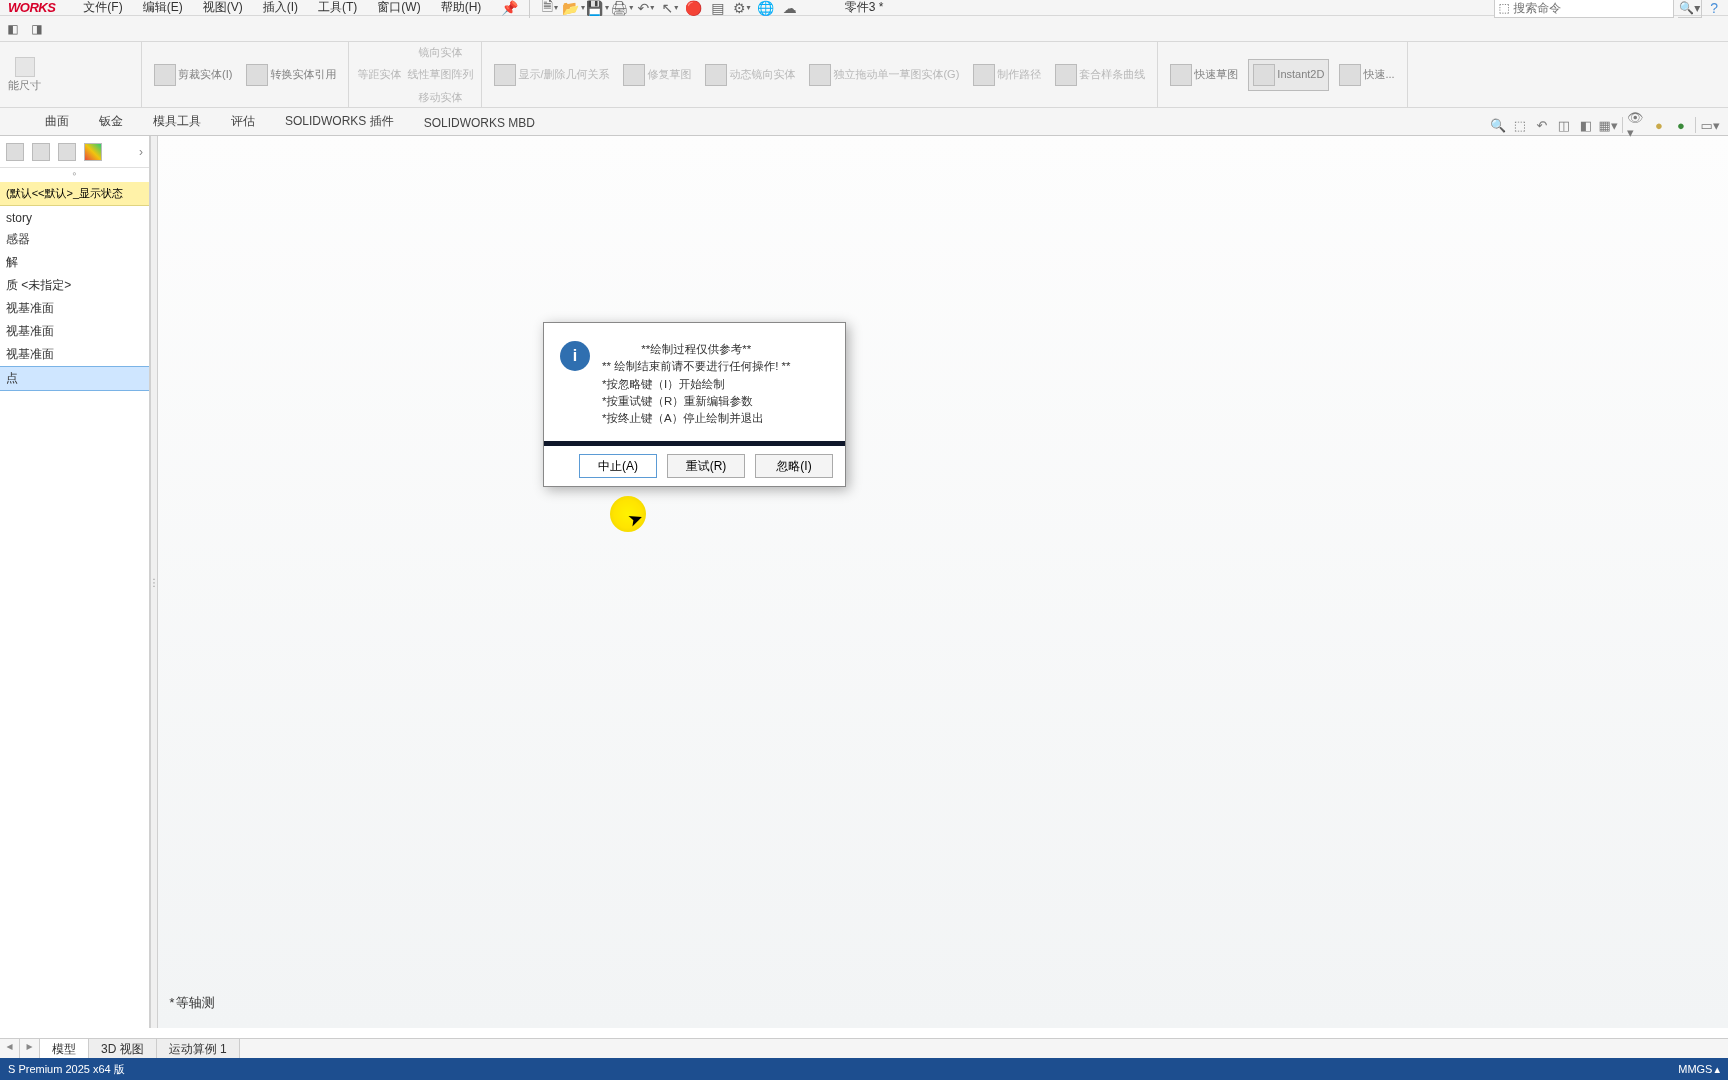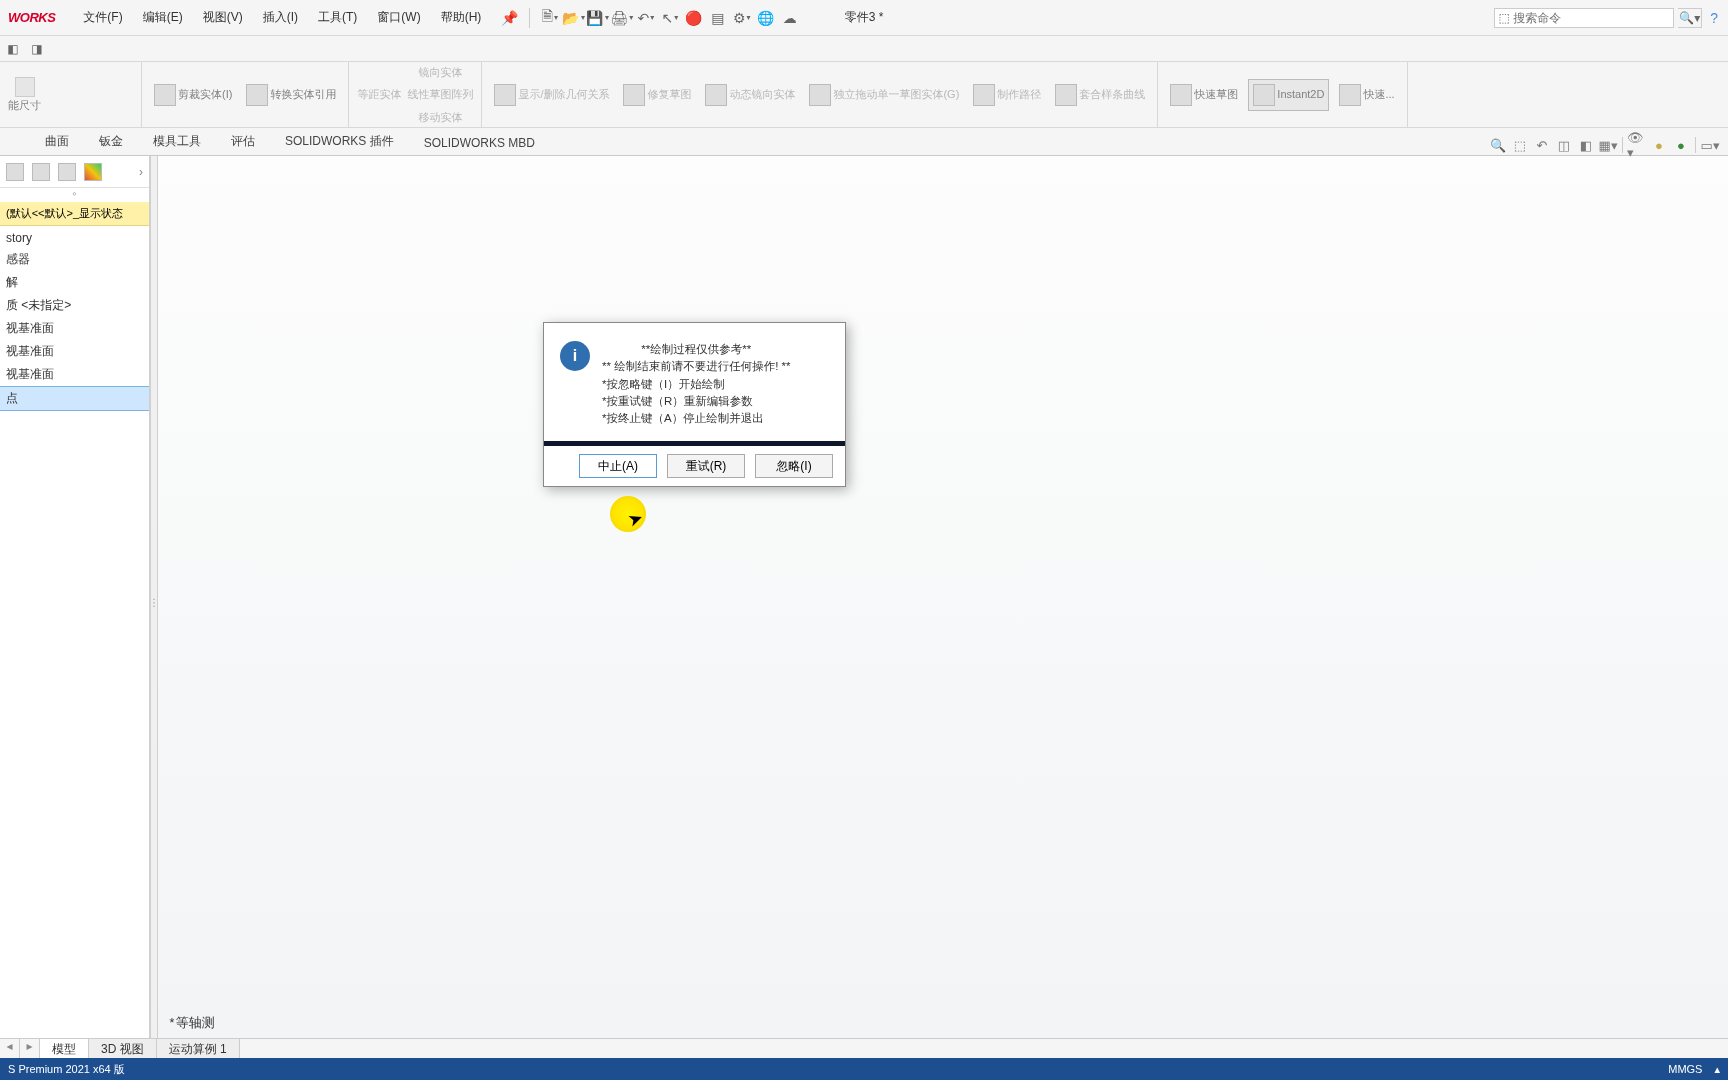--- a/index.html
+++ b/index.html
@@ -1,19 +1,19 @@
 <!DOCTYPE html>
 <html><head>
 <meta charset="utf-8">
 <style>
 * { margin:0; padding:0; box-sizing:border-box; font-family:"Microsoft YaHei","Segoe UI",sans-serif; }
 body { width:1728px; height:1080px; background:#fff; overflow:hidden; position:relative; font-size:12px; }
 
 
-.titlebar { height:36px; background:#f5f5f5; display:flex; align-items:center; border-bottom:1px solid #d8d8d8; }
+.titlebar { height:16px; background:#f5f5f5; display:flex; align-items:center; border-bottom:1px solid #d8d8d8; }
 .logo { color:#d6002a; font-weight:bold; font-style:italic; font-size:13px; padding:0 8px; letter-spacing:-0.5px; }
 .menus { display:flex; gap:0; margin-left:10px; }
 .menus span { padding:4px 10px; color:#333; cursor:default; }
 .pin { margin-left:6px; color:#888; font-size:14px; padding:0 4px; }
 .tb-divider { width:1px; height:20px; background:#ccc; margin:0 6px; }
 .qat { display:flex; gap:4px; margin-left:4px; align-items:center; }
 .qat .ico { width:20px; height:20px; display:flex; align-items:center; justify-content:center; color:#666; font-size:14px; position:relative;}
 .qat .drop::after{content:"▾"; font-size:8px; color:#666; margin-left:1px;}
 .doctitle { position:absolute; left:50%; transform:translateX(-50%); color:#333; font-size:12px; }
 .search-wrap { margin-left:auto; display:flex; align-items:center; gap:4px; padding-right:6px;}
@@ -65,21 +65,21 @@
 .viewlabel { position:absolute; left:10px; bottom:16px; font-size:13px; color:#333;font-family:Liberation Mono, monospace;}
 
 
 .btabs { position:absolute; left:0; bottom:22px; height:20px; display:flex; background:#f5f5f5; border-top:1px solid #ccc; width:100%;}
 .btabs .bt{ padding:2px 12px; border-right:1px solid #ccc; font-size:12px; color:#333; background:#eee;}
 .btabs .bt.active{ background:#fff; }
 .btabs .arrow{ width:20px; text-align:center; color:#888; border-right:1px solid #ccc;}
 
 
 .status { position:absolute; left:0; bottom:0; height:22px; width:100%; background:#1d4e8f; color:#fff; display:flex; align-items:center; font-size:11px; padding:0 8px;}
-.status .right{ margin-left:auto; display:flex; gap:12px; align-items:center;}
+.status .right{ margin-left:auto; display:flex; gap:2px; align-items:center;}
 
 
 .dialog { position:absolute; left:543px; top:322px; width:303px; background:#fff; border:1px solid #888; box-shadow:3px 3px 12px rgba(0,0,0,0.3);}
 .dlg-title { height:28px; background:#97405a; color:#fff; display:flex; align-items:center; padding:0 10px; font-size:12px;}
 .dlg-close { margin-left:auto; width:22px; height:22px; background:#7a3449; display:flex; align-items:center; justify-content:center; color:#ddd; font-size:14px;}
 .dlg-body { padding:18px 16px 14px; display:flex; gap:12px;}
 .info-ico { width:30px; height:30px; border-radius:50%; background:#2f6fb0; color:#fff; display:flex; align-items:center; justify-content:center; font-size:16px; font-weight:bold; flex-shrink:0;}
 .dlg-text { font-size:11.5px; color:#333; line-height:1.5;}
 .dlg-text div{ white-space:nowrap;}
 .dlg-btns { border-top:5px solid #0f172a; padding:8px 12px; display:flex; gap:10px; justify-content:flex-end;}
@@ -272,21 +272,21 @@
 
 <div class="btabs">
   <span class="arrow">◂</span>
   <span class="arrow">▸</span>
   <span class="bt active">模型</span>
   <span class="bt">3D 视图</span>
   <span class="bt">运动算例 1</span>
 </div>
 
 <div class="status">
-  <span>S Premium 2021 x64 版</span>
+  <span>S Premium 2025 x64 版</span>
   <div class="right">
     <span>MMGS</span>
     <span>▴</span>
   </div>
 </div>
 
 <div class="dialog">
   <div class="dlg-body">
     <div class="info-ico">i</div>
     <div class="dlg-text">

